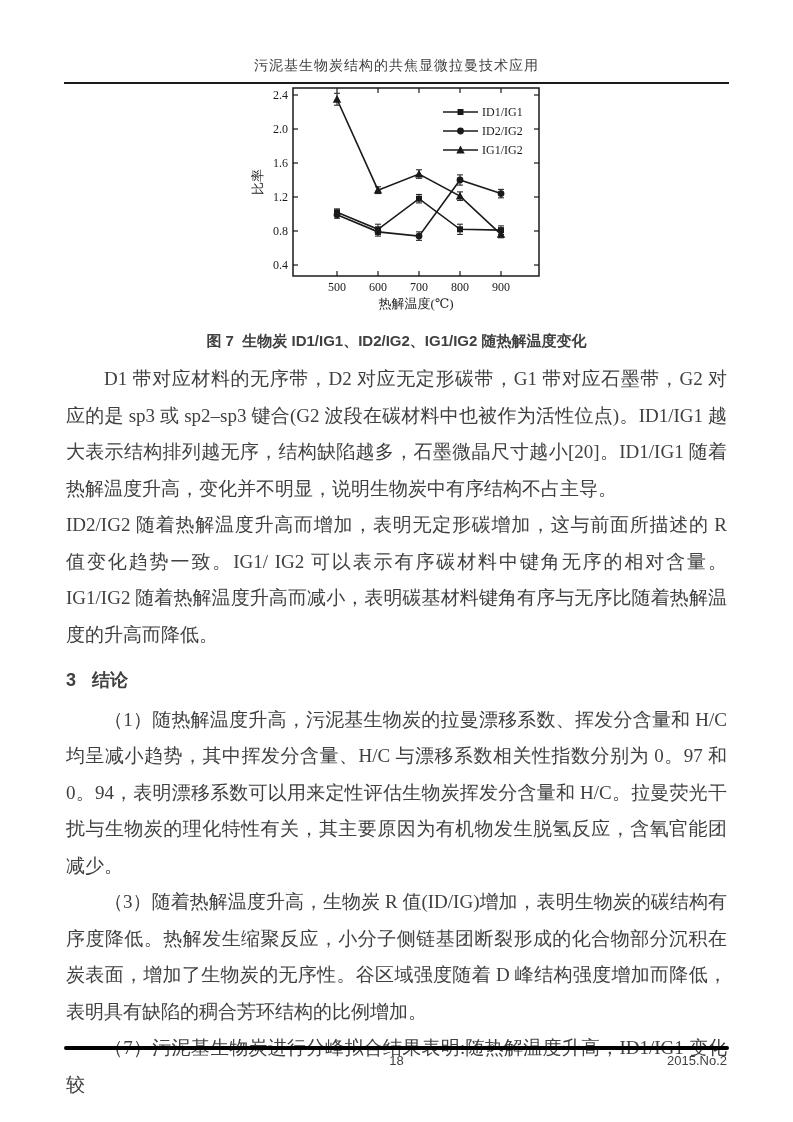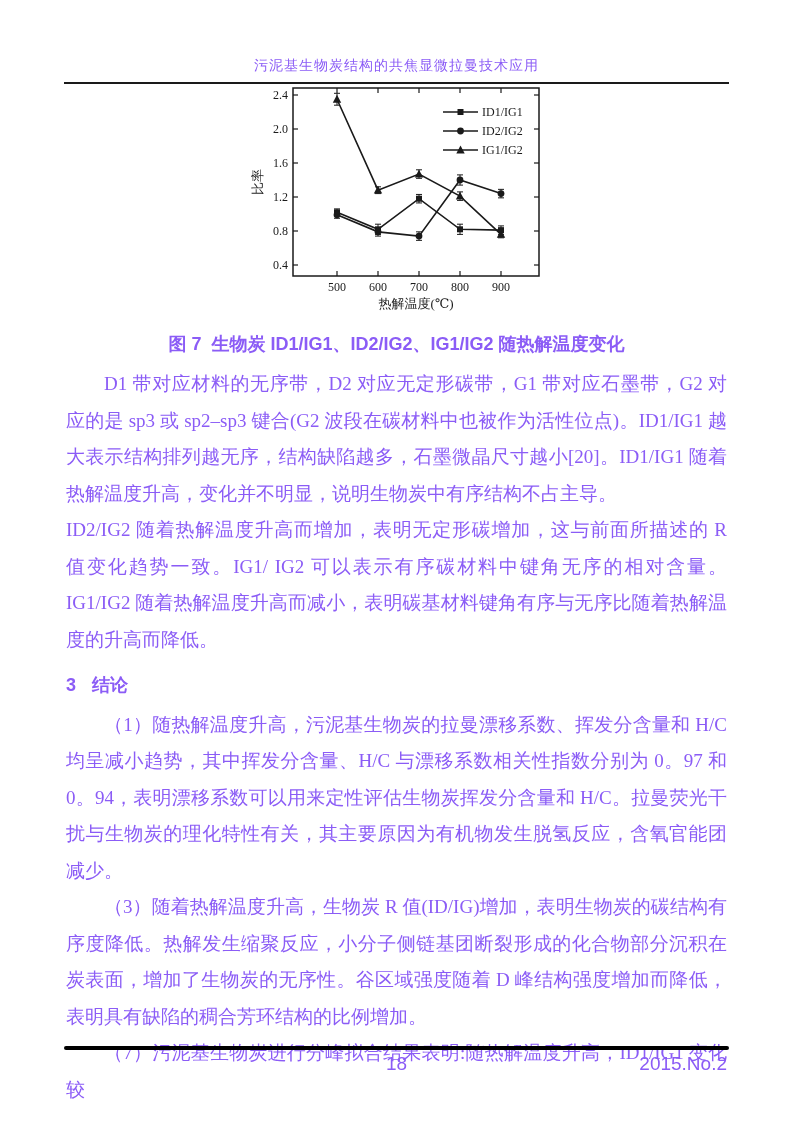--- a/index.html
+++ b/index.html
@@ -1,40 +1,40 @@
 <!DOCTYPE html>
 <html><head>
 <meta charset="utf-8">
 <style>
   html,body{margin:0;padding:0;background:#999;}
   .page{
-    position:relative;width:793px;height:1122px;background:#fff;color:#8b5cf6;
+    position:relative;width:793px;height:1122px;background:#fff;color:#404040;
     font-family:"Liberation Serif","DejaVu Serif",serif;overflow:hidden;margin:0 auto;
   }
   .header-title{padding-top:57px;text-align:center;font-size:14px;letter-spacing:1px;}
   .header-rule{margin:7px 64px 0 64px;border-top:2px solid #1a1a1a;height:0;}
   .figure-block{margin:2px 0 0 0;}
   .chart-wrap{margin-left:250px;width:300px;height:237px;}
   .chart-wrap svg{font-family:"Liberation Serif","DejaVu Serif",serif;}
   .figure-caption{
     text-align:center;font-family:"Liberation Sans","DejaVu Sans",sans-serif;
-    font-weight:bold;font-size:18px;margin-top:9px;white-space:pre-wrap;
+    font-weight:bold;font-size:15px;margin-top:9px;white-space:pre-wrap;
   }
   .content{margin:10px 66px 0 66px;font-size:19px;line-height:36.5px;text-align:justify;}
   .content p{margin:0;}
   p.indent{text-indent:2em;}
   .section-heading{
     margin:16px 0 10px 0;font-family:"Liberation Sans","DejaVu Sans",sans-serif;
     font-weight:bold;font-size:18px;line-height:1.25;
   }
   .section-heading .sec-title{margin-left:16px;}
   .footer{position:absolute;left:64px;right:64px;top:1046px;}
   .footer-rule{border-top:4px solid #000;border-radius:2px;height:0;}
   .footer-row{position:relative;height:20px;margin-top:3px;
-    font-family:"Liberation Sans","DejaVu Sans",sans-serif;font-size:19px;}
+    font-family:"Liberation Sans","DejaVu Sans",sans-serif;font-size:13px;}
   .page-number{position:absolute;left:0;right:0;text-align:center;}
   .issue{position:absolute;right:2px;top:0;}
 </style>
 </head>
 <body>
 
 <div class="page">
 
   <div class="header-title">污泥基生物炭结构的共焦显微拉曼技术应用</div>
   <div class="header-rule"></div>

